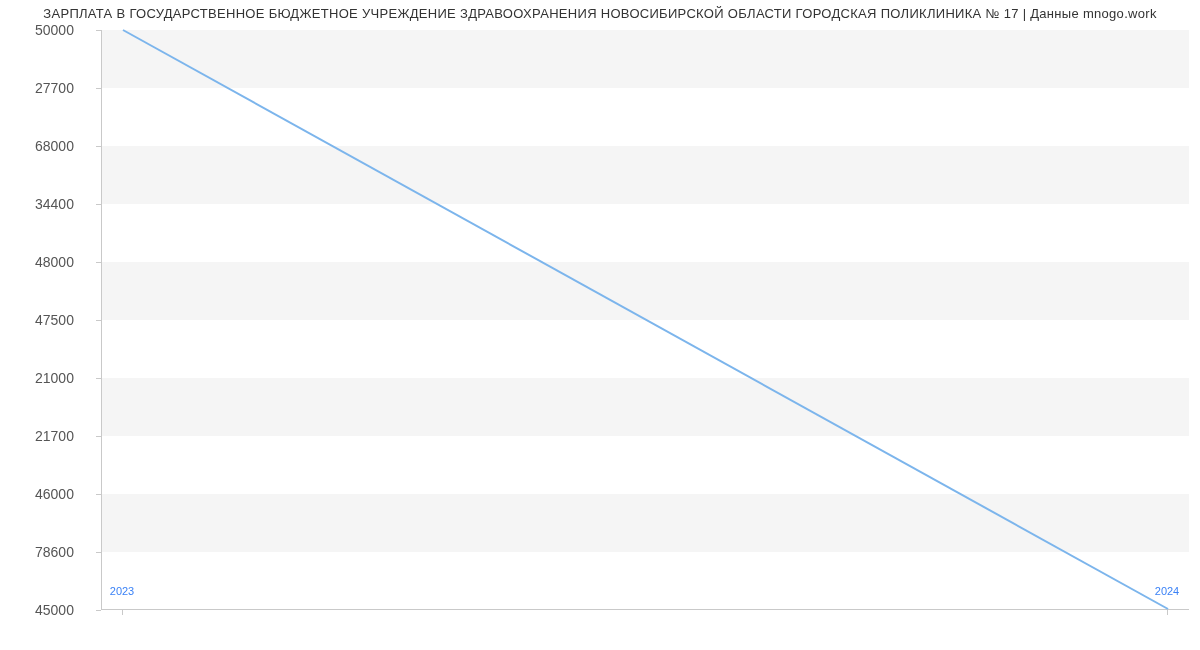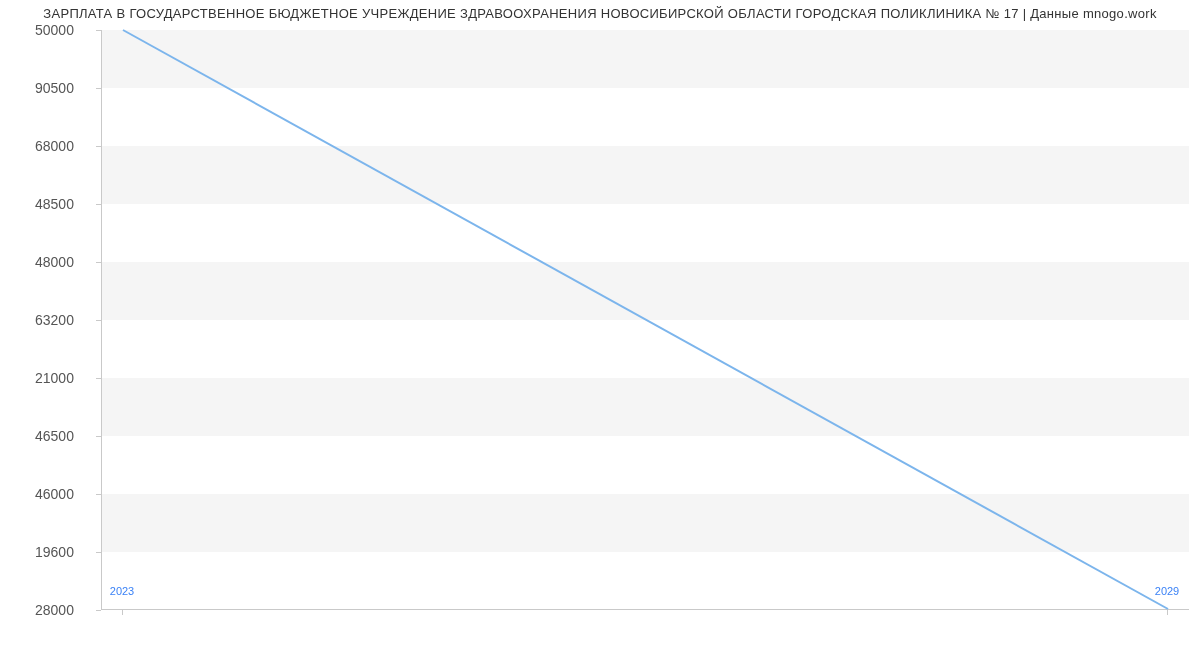--- a/index.html
+++ b/index.html
@@ -90,46 +90,46 @@
     stroke-linejoin: round;
   }
 </style>
 </head>
 <body>
 
 <div class="chart-wrap">
 
   <div class="title">ЗАРПЛАТА В ГОСУДАРСТВЕННОЕ БЮДЖЕТНОЕ УЧРЕЖДЕНИЕ ЗДРАВООХРАНЕНИЯ НОВОСИБИРСКОЙ ОБЛАСТИ ГОРОДСКАЯ ПОЛИКЛИНИКА № 17 | Данные mnogo.work</div>
 
-  <div class="ytick" style="top:610px">28000</div>
+  <div class="ytick" style="top:610px">45000</div>
   <div class="tickmark-y" style="top:610px"></div>
-  <div class="ytick" style="top:552px">19600</div>
+  <div class="ytick" style="top:552px">78600</div>
   <div class="tickmark-y" style="top:552px"></div>
   <div class="ytick" style="top:494px">46000</div>
   <div class="tickmark-y" style="top:494px"></div>
-  <div class="ytick" style="top:436px">46500</div>
+  <div class="ytick" style="top:436px">21700</div>
   <div class="tickmark-y" style="top:436px"></div>
   <div class="ytick" style="top:378px">21000</div>
   <div class="tickmark-y" style="top:378px"></div>
-  <div class="ytick" style="top:320px">63200</div>
+  <div class="ytick" style="top:320px">47500</div>
   <div class="tickmark-y" style="top:320px"></div>
   <div class="ytick" style="top:262px">48000</div>
   <div class="tickmark-y" style="top:262px"></div>
-  <div class="ytick" style="top:204px">48500</div>
+  <div class="ytick" style="top:204px">34400</div>
   <div class="tickmark-y" style="top:204px"></div>
   <div class="ytick" style="top:146px">68000</div>
   <div class="tickmark-y" style="top:146px"></div>
-  <div class="ytick" style="top:88px">90500</div>
+  <div class="ytick" style="top:88px">27700</div>
   <div class="tickmark-y" style="top:88px"></div>
   <div class="ytick" style="top:30px">50000</div>
   <div class="tickmark-y" style="top:30px"></div>
 
   <div class="xtick" style="left:122px">2023</div>
   <div class="tickmark-x" style="left:122px"></div>
-  <div class="xtick" style="left:1167px">2029</div>
+  <div class="xtick" style="left:1167px">2024</div>
   <div class="tickmark-x" style="left:1167px"></div>
 
   <div class="plot">
 
     <div class="band" style="top:0px"></div>
     <div class="band" style="top:116px"></div>
     <div class="band" style="top:232px"></div>
     <div class="band" style="top:348px"></div>
     <div class="band" style="top:464px"></div>
 

